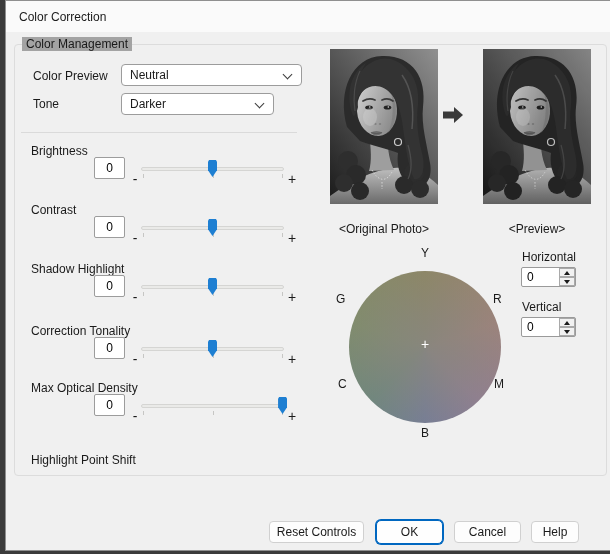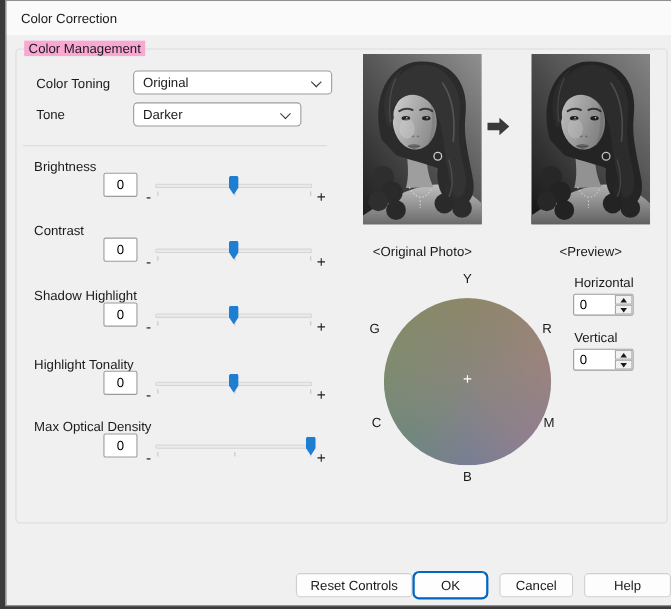--- a/index.html
+++ b/index.html
@@ -19,21 +19,21 @@
     position:absolute; left:0; top:0; right:0; height:31px;
     background:#fafafa;
   }
   .titlebar span { position:absolute; left:13px; top:9px; }
 
   .groupbox {
     position:absolute; left:8px; top:43px; width:593px; height:432px;
     border:1px solid #dcdcdc; border-radius:4px;
   }
   .group-label {
-    position:absolute; left:16px; top:36px; background:#f9a8d4; padding:0 4px;text-align:right;
+    position:absolute; left:16px; top:36px; background:#a3a3a3; padding:0 4px;text-align:right;
   }
 
   .lbl { position:absolute; white-space:nowrap; }
 
   .combo {
     position:absolute; height:22px; background:#ffffff;
     border:1px solid #9c9c9c; border-radius:4px;
     display:flex; align-items:center; padding:0 24px 0 8px;
   }
   .combo .chevron {
@@ -163,23 +163,23 @@
 
 <div class="dialog">
 
   <div class="titlebar">
     <span>Color Correction</span>
   </div>
 
   <div class="groupbox"></div>
   <span class="group-label">Color Management</span>
 
-  <span class="lbl" style="left:27px; top:68px">Color Toning</span>
+  <span class="lbl" style="left:27px; top:68px">Color Preview</span>
   <div class="combo" style="left:115px; top:63px; width:181px">
-    <span>Original</span>
+    <span>Neutral</span>
     <span class="chevron"></span>
   </div>
 
   <span class="lbl" style="left:27px; top:96px">Tone</span>
   <div class="combo" style="left:115px; top:92px; width:153px">
     <span>Darker</span>
     <span class="chevron"></span>
   </div>
 
   <div class="hsep"></div>
@@ -220,21 +220,21 @@
       <div class="sl-track"></div>
       <span class="tick tick-l"></span>
       <span class="tick tick-c"></span>
       <span class="tick tick-r"></span>
       <div class="sl-thumb" style="left: 50%; background: rgb(30, 127, 210);"></div>
     </div>
     <span class="sl-plus">+</span>
   </div>
 
   <div class="srow" style="top:323px">
-    <span class="sl-label">Highlight Tonality</span>
+    <span class="sl-label">Correction Tonality</span>
     <input class="sl-input" value="0" style="">
     <span class="sl-minus">-</span>
     <div class="sl-trackwrap">
       <div class="sl-track"></div>
       <span class="tick tick-l"></span>
       <span class="tick tick-c"></span>
       <span class="tick tick-r"></span>
       <div class="sl-thumb" style="left: 50%; background: rgb(30, 127, 210);"></div>
     </div>
     <span class="sl-plus">+</span>
@@ -247,20 +247,21 @@
     <div class="sl-trackwrap">
       <div class="sl-track"></div>
       <span class="tick tick-l"></span>
       <span class="tick tick-c"></span>
       <span class="tick tick-r"></span>
       <div class="sl-thumb" style="left: 99%; background: rgb(30, 127, 210);"></div>
     </div>
     <span class="sl-plus">+</span>
   </div>
 
+  <span class="lbl" style="left:25px; top:452px">Highlight Point Shift</span>
 
   <div class="photo" style="left:324px; top:48px">
     <svg viewBox="0 0 108 155" width="108" height="155">
         <use href="#portrait" xlink:href="#portrait"></use>
       </svg>
   </div>
   <svg class="arrow-icon" width="20" height="18" viewBox="0 0 20 18">
     <path d="M0,5.5 H11 V1 L20,9 L11,17 V12.5 H0 Z" fill="#3a3a3a"></path>
   </svg>
   <div class="photo photo-preview" style="left:477px; top:48px">
@@ -299,18 +300,18 @@
     <div class="spin-btns">
       <div class="spin-btn">
           <span class="tri-up"></span>
         </div>
       <div class="spin-btn">
           <span class="tri-down"></span>
         </div>
     </div>
   </div>
 
-  <button class="btn" style="left:263px; top:520px; width:106px">Reset Controls</button>
+  <button class="btn" style="left:263px; top:520px; width:95px">Reset Controls</button>
   <button class="btn btn-ok" style="left: 370px; top: 519px; width: 67px; border-color: rgb(0, 103, 192); box-shadow: rgb(0, 103, 192) 0px 0px 0px 1px;">OK</button>
   <button class="btn" style="left:448px; top:520px; width:67px">Cancel</button>
-  <button class="btn" style="left:525px; top:520px; width:79px">Help</button>
+  <button class="btn" style="left:525px; top:520px; width:48px">Help</button>
 
 </div>
 
 </body></html>

